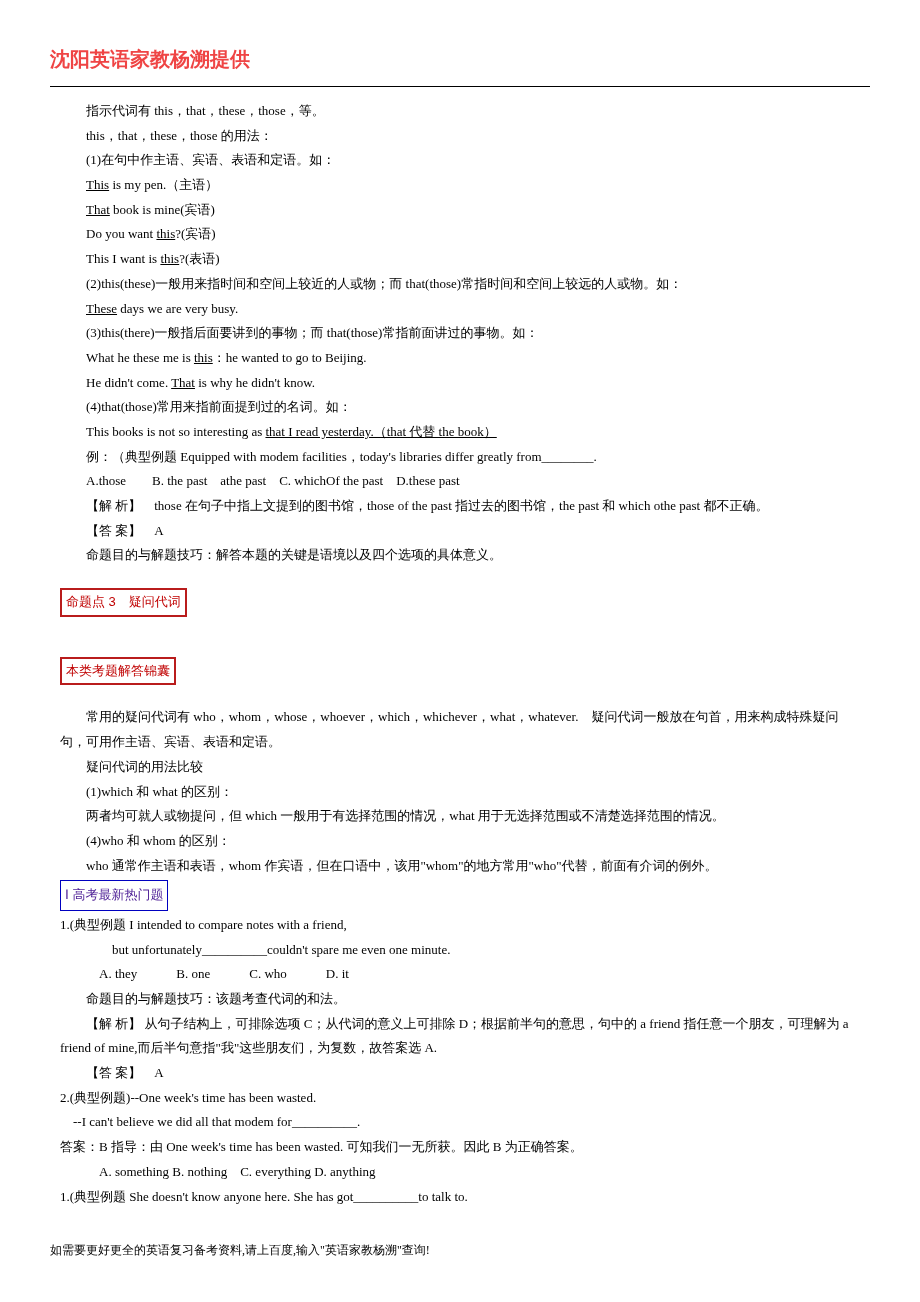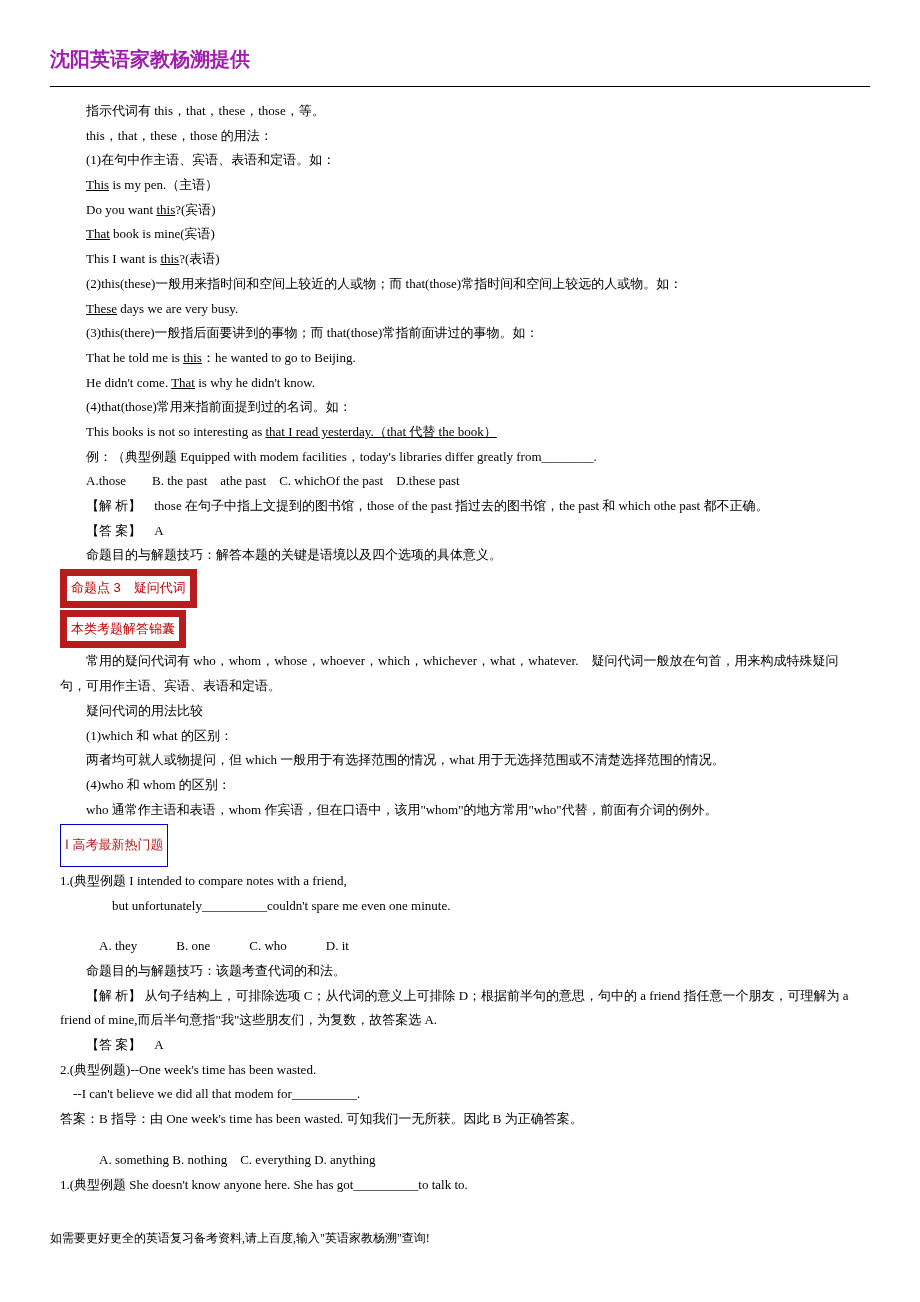--- a/index.html
+++ b/index.html
@@ -6,21 +6,21 @@
     font-family: "SimSun", "宋体", serif;
     font-size: 13px;
     line-height: 1.9;
     color: #000;
     background: #fff;
     margin: 0;
     padding: 40px 50px;
     width: 820px;
   }
   .header-title {
-    color: #a21caf;
+    color: #ef4444;
     font-size: 20px;
     font-weight: bold;
     font-family: "SimHei", "黑体", sans-serif;
     margin-bottom: 8px;
   }
   .hr-line {
     border: none;
     border-top: 1.5px solid #000;
     margin: 0 0 12px 0;
   }
@@ -33,73 +33,72 @@
     font-family: Liberation Serif, serif;
   }
   .noindent {
     text-indent: 0;
   }
   .u {
     text-decoration: underline;
   }
   .box-red {
     display: inline-block;
-    border: 7px solid #b91c1c;
+    border: 2px solid #b91c1c;
     color: #c00000;
     padding: 0 4px;
     font-family: "SimHei", "黑体", sans-serif;
     font-size: 13px;
-    margin: 1px 0;
+    margin: 20px 0;
   }
   .box-blue {
     display: inline-block;
     border: 1px solid #0000c0;
-    color: #b91c1c;
-    padding: 8px 4px;
+    color: #4c1d95;
+    padding: 2px 4px;
     font-family: "SimHei", "黑体", sans-serif;
     font-size: 13px;
     margin: 2px 0;
   }
   .footer {
     margin-top: 30px;
     font-size: 12px;
   }
   .opts {
     text-indent: 3em;
-    margin-top: 16px;
   }
 </style>
 </head>
 <body>
 
 <div class="header-title">沈阳英语家教杨溯提供</div>
 <hr class="hr-line">
 
 <div class="content">
 
 <p class="line">指示代词有 this，that，these，those，等。</p>
 <p class="line">this，that，these，those 的用法：</p>
 <p class="line">(1)在句中作主语、宾语、表语和定语。如：</p>
 
 <p class="line"><span class="u">This</span><span> is my pen.（主语）</span></p>
 
+<p class="line"><span class="u">That</span><span> book is mine(宾语)</span></p>
+
 <p class="line"><span>Do you want </span><span class="u">this</span><span>?(宾语)</span></p>
-
-<p class="line"><span class="u">That</span><span> book is mine(宾语)</span></p>
 
 <p class="line"><span>This I want is </span><span class="u">this</span><span>?(表语)</span></p>
 
 <p class="line">(2)this(these)一般用来指时间和空间上较近的人或物；而 that(those)常指时间和空间上较远的人或物。如：</p>
 
 
 <p class="line"><span class="u">These</span><span> days we are very busy.</span></p>
 
 <p class="line">(3)this(there)一般指后面要讲到的事物；而 that(those)常指前面讲过的事物。如：</p>
 
-<p class="line"><span>That he told me is </span><span class="u">this</span><span>：he wanted to go to Beijing.</span></p>
+<p class="line"><span>What he these me is </span><span class="u">this</span><span>：he wanted to go to Beijing.</span></p>
 
 <p class="line"><span>He didn't come. </span><span class="u">That</span><span> is why he didn't know.</span></p>
 
 <p class="line">(4)that(those)常用来指前面提到过的名词。如：</p>
 
 <p class="line"><span>This books is not so interesting as </span><span class="u">that I read yesterday.（that 代替 the book）</span></p>
 
 <p class="line">例：（典型例题 Equipped with modem facilities，today's libraries differ greatly from________.</p>
 <p class="line">A.those　　B. the past　athe past　C. whichOf the past　D.these past</p>
 <p class="line">【解 析】　those 在句子中指上文提到的图书馆，those of the past 指过去的图书馆，the past 和 which othe past 都不正确。</p>

